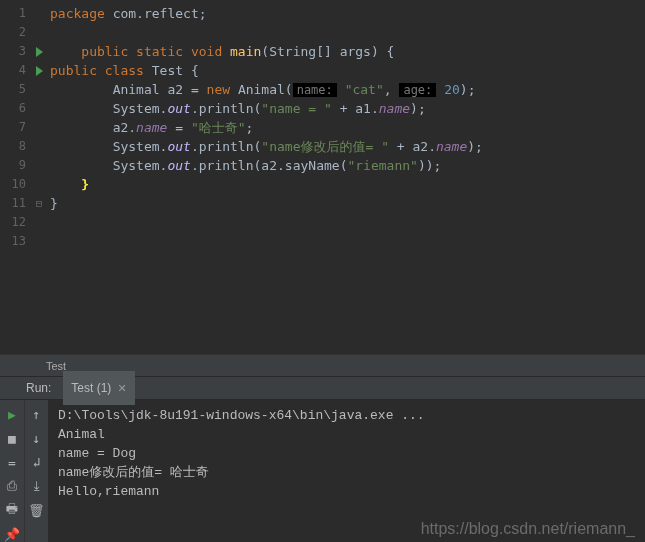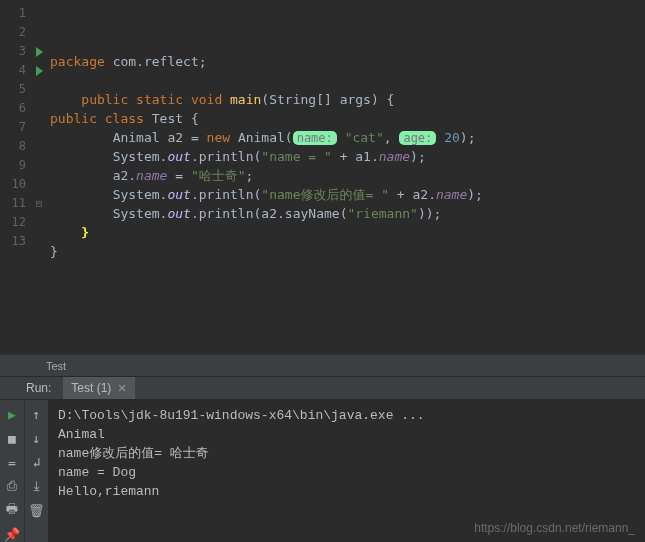--- a/index.html
+++ b/index.html
@@ -4,45 +4,45 @@
 <style>
 * { box-sizing: border-box; margin: 0; padding: 0; }
 body { font-family: 'Consolas', 'Monaco', monospace; font-size: 13px; background: #2b2b2b; color: #a9b7c6; width: 645px; height: 542px; overflow: hidden; display: flex; flex-direction: column; }
 .editor { flex: 1; display: flex; background: #2b2b2b; overflow: hidden; }
 .gutter { width: 32px; padding: 4px 6px 0 0; text-align: right; color: #606366; user-select: none; }
 .gutter-line { height: 19px; line-height: 19px; font-size: 12px; }
 .markers { width: 14px; padding-top: 4px; }
 .mark { height: 19px; display: flex; align-items: center; justify-content: center; }
 .tri { width: 0; height: 0; border-top: 5px solid transparent; border-bottom: 5px solid transparent; border-left: 7px solid #499c54; }
 .fold { color: #606366; font-size: 11px; text-align: center; }
-.code { flex: 1; padding: 4px 0 0 4px; position: relative; margin-top: 48px; }
+.code { flex: 1; padding: 4px 0 0 4px; position: relative; }
 .line { height: 19px; line-height: 19px; white-space: pre; }
 .kw { color: #cc7832; }
 .str { color: #6a8759; }
 .num { color: #6897bb; }
 .id { color: #a9b7c6; }
 .sf { color: #9876aa; font-style: italic; }
 .out { color: #c4b5fd; font-style: italic; }
 .mn { color: #ffc66d; }
-.hint { background: #86efac; color: #787878; border-radius: 5px; padding: 0 4px; font-size: 12px; }
+.hint { background: #000000; color: #787878; border-radius: 0; padding: 0 4px; font-size: 12px; }
 .lbr { color: #ffef28; font-weight: bold; }
 .breadcrumbs { height: 22px; background: #3c3f41; border-top: 1px solid #323232; font-size: 11px; padding-left: 46px; color: #aaa; line-height: 22px; font-family: sans-serif; }
 .run-area { display: flex; flex-direction: column; background: #2b2b2b; }
 .run-header { height: 24px; background: #3c3f41; display: flex; align-items: center; border-top: 1px solid #282828; border-bottom: 1px solid #282828; font-family: sans-serif; font-size: 12px; padding-left: 18px; }
 .run-label { padding: 0 8px; color: #bbb; }
-.run-tab { background: #515658; height: 22px; padding: 0 8px; display: flex; align-items: center; color: #bbb; margin-left: 4px; }
+.run-tab { background: #515658; height: 34px; padding: 0 8px; display: flex; align-items: center; color: #bbb; margin-left: 4px; }
 .close-x { margin-left: 6px; color: #999; font-size: 11px; }
 .run-body { display: flex; }
 .tool-col { width: 24px; display: flex; flex-direction: column; align-items: center; padding-top: 6px; background: #3c3f41; gap: 8px; }
 .tool-col2 { width: 24px; display: flex; flex-direction: column; align-items: center; padding-top: 6px; background: #3c3f41; gap: 8px; border-left: 1px solid #323232; }
 .ticon { width: 16px; height: 16px; color: #afb1b3; display: flex; align-items: center; justify-content: center; font-size: 13px; }
 .playarrow { color: #499c54; }
 .console { flex: 1; padding: 6px 10px; font-size: 13px; line-height: 19px; position: relative; }
 .cline { white-space: pre; color: #bbb; font-family: Liberation Mono, monospace; }
-.watermark { position: absolute; bottom: 4px; right: 10px; color: #6b6b6b; font-family: sans-serif; font-size: 12px; }
+.watermark { position: absolute; bottom: 4px; right: 10px; color: #6b6b6b; font-family: sans-serif; font-size: 16px; }
 .stopicon { color: #afb1b3; }
 </style>
 </head>
 <body>
 
 <div class="editor">
   <div class="gutter">
     <div class="gutter-line">1</div>
     <div class="gutter-line">2</div>
     <div class="gutter-line">3</div>
@@ -114,21 +114,21 @@
     <div class="tool-col2">
       <div class="ticon">↑</div>
       <div class="ticon">↓</div>
       <div class="ticon">↲</div>
       <div class="ticon">⤓</div>
       <div class="ticon">🗑</div>
     </div>
     <div class="console">
       <div class="cline">D:\Tools\jdk-8u191-windows-x64\bin\java.exe ...</div>
       <div class="cline">Animal</div>
+      <div class="cline">name = Dog</div>
       <div class="cline">name修改后的值= 哈士奇</div>
-      <div class="cline">name = Dog</div>
       <div class="cline">Hello,riemann</div>
       <div class="cline"></div>
       <div class="cline"></div>
       <div class="watermark">https://blog.csdn.net/riemann_</div>
     </div>
   </div>
 </div>
 
 </body></html>

